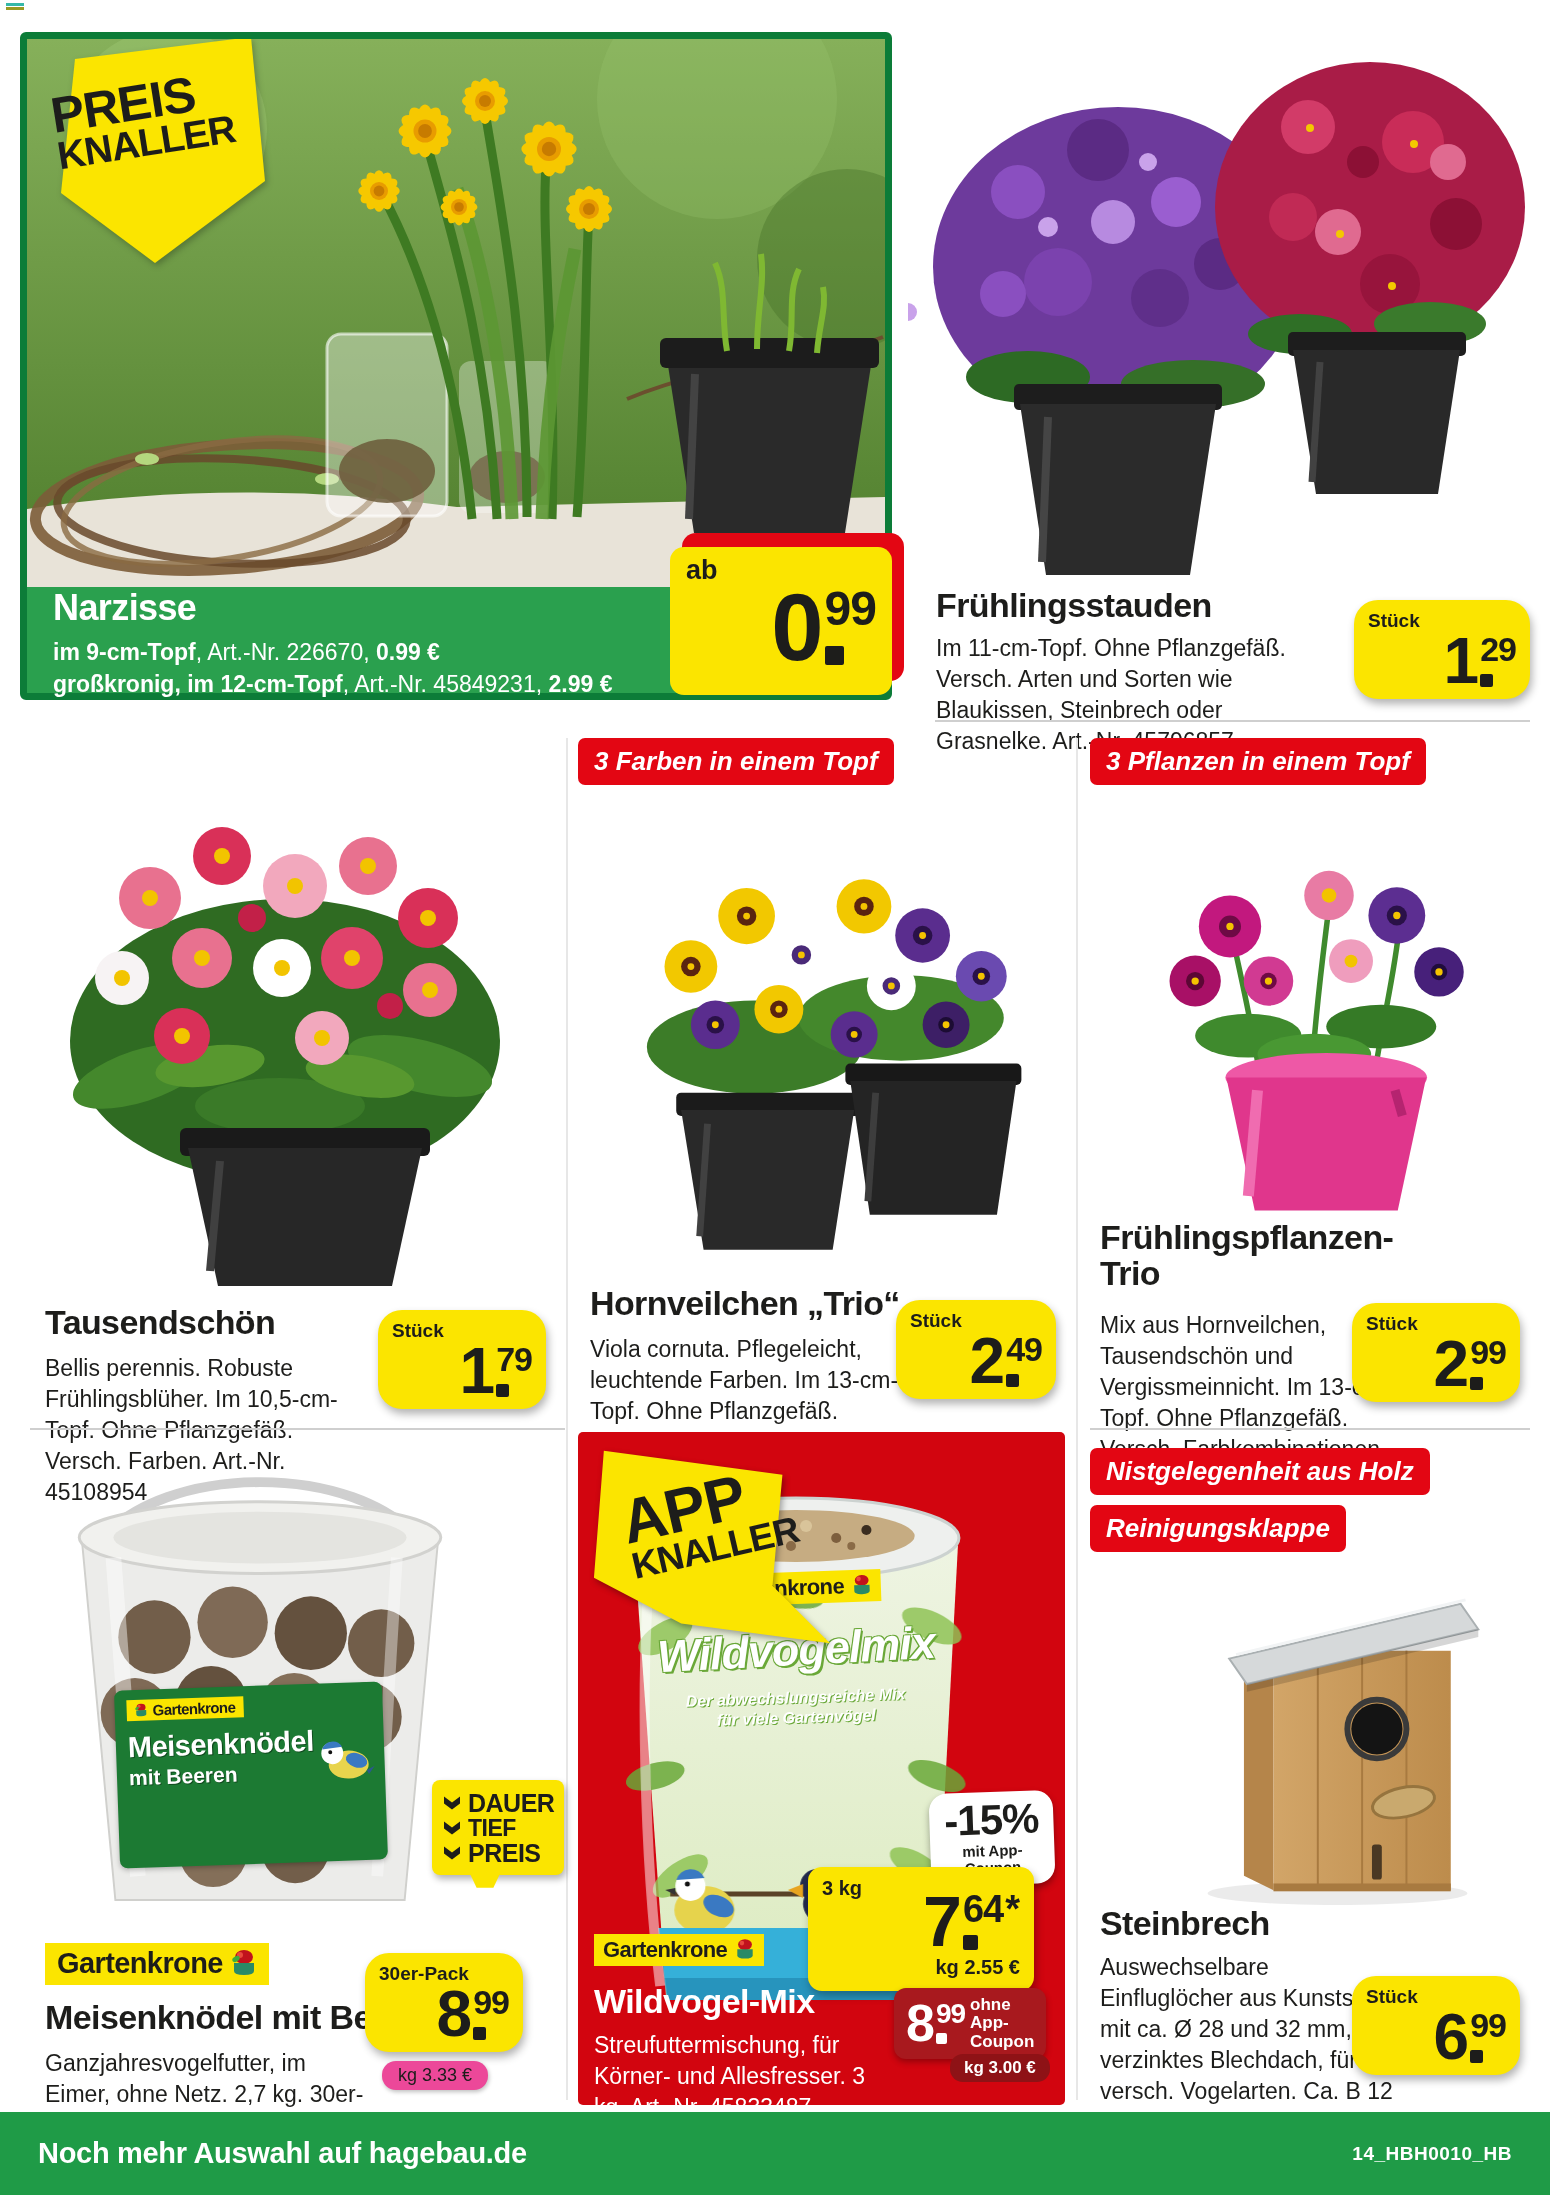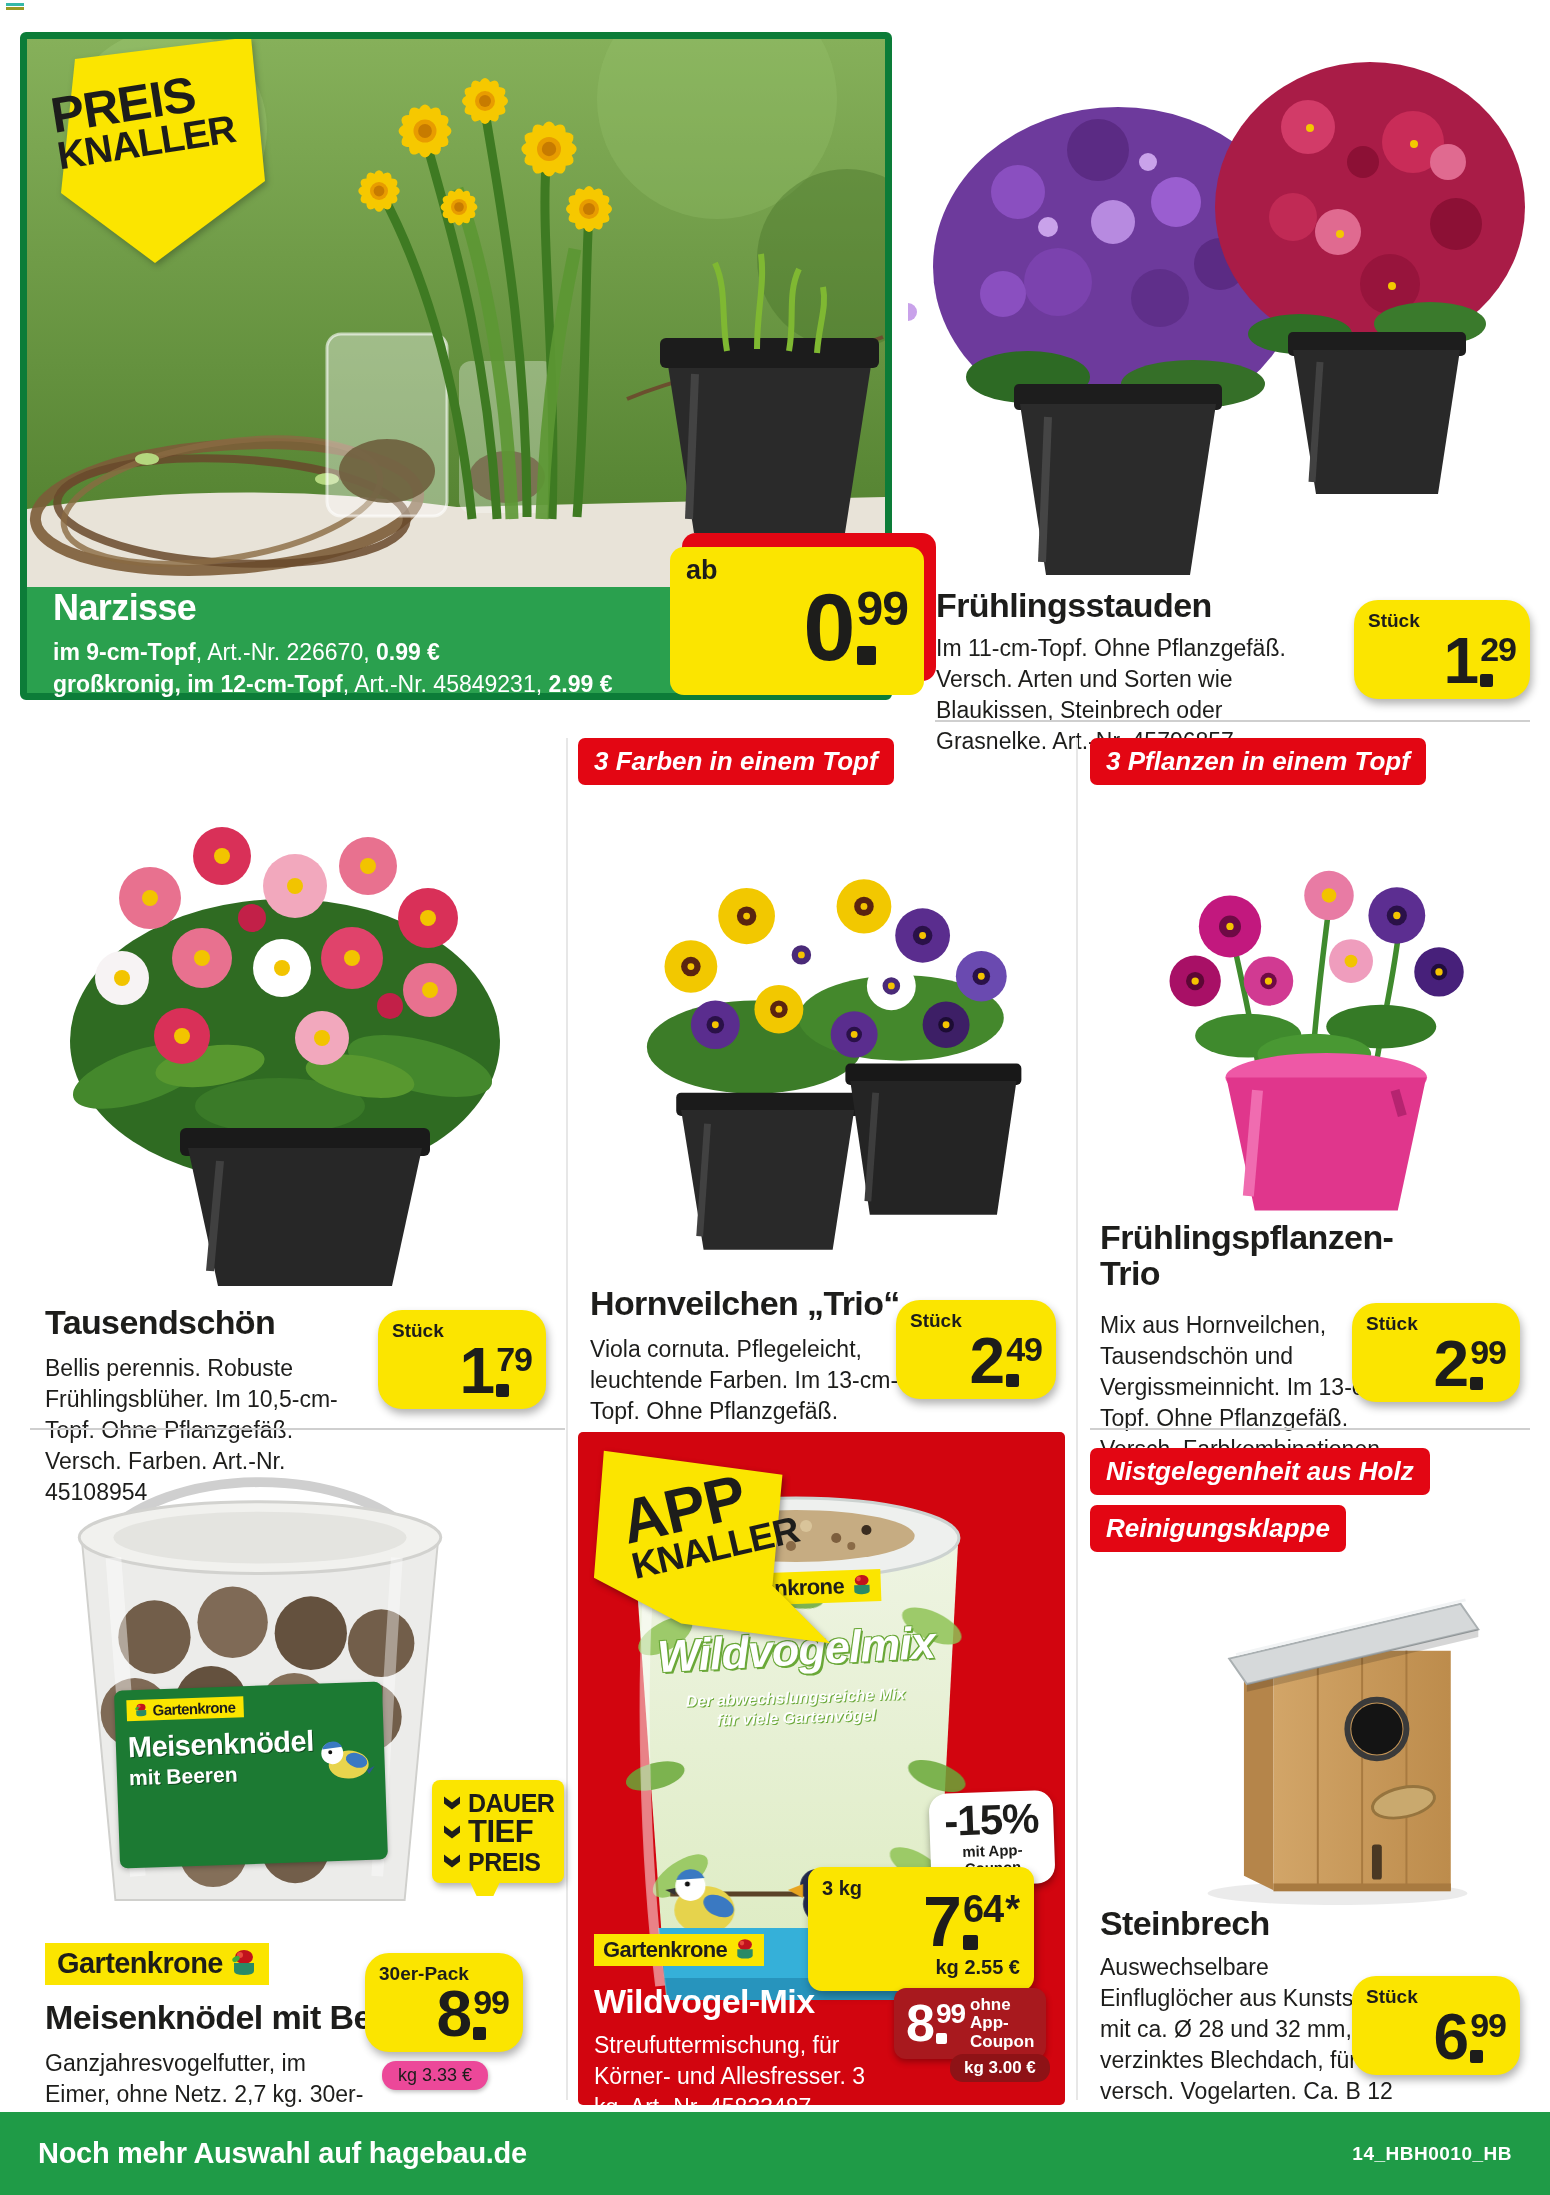--- a/index.html
+++ b/index.html
@@ -68,21 +68,21 @@
   .gk-ic { width:26px; height:30px; }
   .gk-small { padding:3px 9px; }
   .gk-small .gk-text { font-size:22px; }
   .gk-small .gk-ic { width:20px; height:24px; }
 
   .dauer { position:absolute; background:#fbe500; border-radius:8px; padding:10px 10px 8px;
            box-shadow:2px 4px 7px rgba(0,0,0,.3); }
   .dauer:after { content:""; position:absolute; left:38px; bottom:-13px; width:30px; height:14px;
                  background:#fbe500; clip-path:polygon(0 0,100% 0,78% 100%,22% 100%); }
   .dauer-row { display:flex; align-items:center; gap:6px; font-weight:700; font-size:25px; letter-spacing:-0.5px; line-height:1.05; }
-  .dauer-row.mid { font-size:31px; }
+  .dauer-row.mid { font-size:23px; }
   .chev { width:20px; height:15px; flex:0 0 auto; }
 
   .kg-grey { position:absolute; background:#ec4899; color:#1d1d1b; font-size:18px; font-weight:400;
              padding:4px 16px; border-radius:14px; box-shadow:1px 2px 4px rgba(0,0,0,.25); }
 
   
   .red-panel { position:absolute; left:578px; top:1432px; width:487px; height:673px;
                background:#d2050f; border-radius:5px; }
   .red-panel .title { position:absolute; color:#fff; }
   .red-panel .desc { position:absolute; color:#fff; }
@@ -228,21 +228,21 @@
         </div>
       </div>
     </div>
 
     <h1 class="title">Narzisse</h1>
     <div class="hero-lines">
       <div><span class="b">im 9-cm-Topf</span><span>, Art.-Nr. 226670, </span><span class="b">0.99 €</span></div>
       <div><span class="b">großkronig, im 12-cm-Topf</span><span>, Art.-Nr. 45849231, </span><span class="b">2.99 €</span></div>
     </div>
 
-    <div class="hero-price-wrap" style="left:643px;top:508px;width:254px;height:148px">
+    <div class="hero-price-wrap" style="left:643px;top:508px;width:222px;height:148px">
       <div class="hero-price-red"></div>
       <div class="hero-price-yellow pb-hero">
         <div class="pb-label">ab</div>
         <div class="pb-row">
           <span class="pp-int">0</span>
           <span class="pp-col">
               <span class="pp-frac">99</span>
               <span class="pp-dot"></span>
             </span>
         </div>

